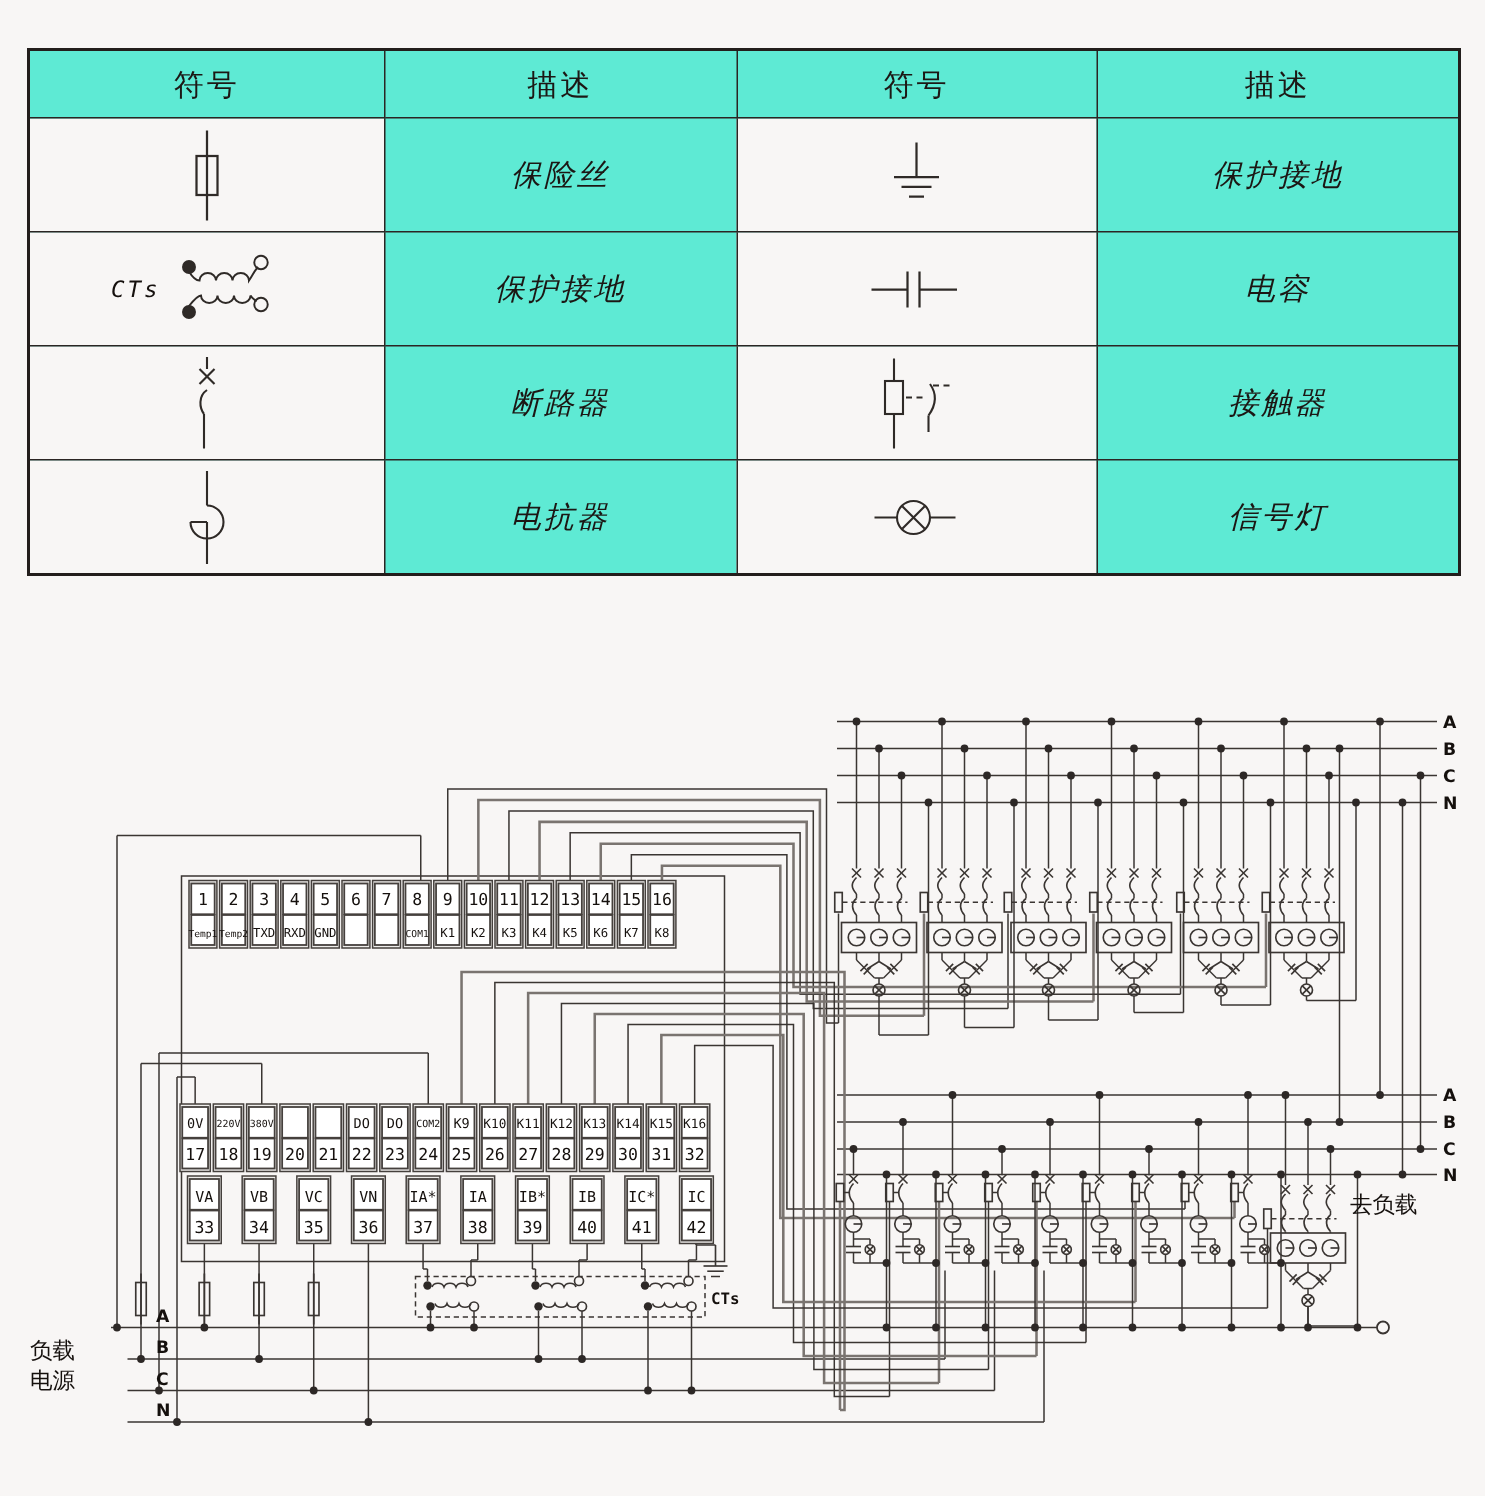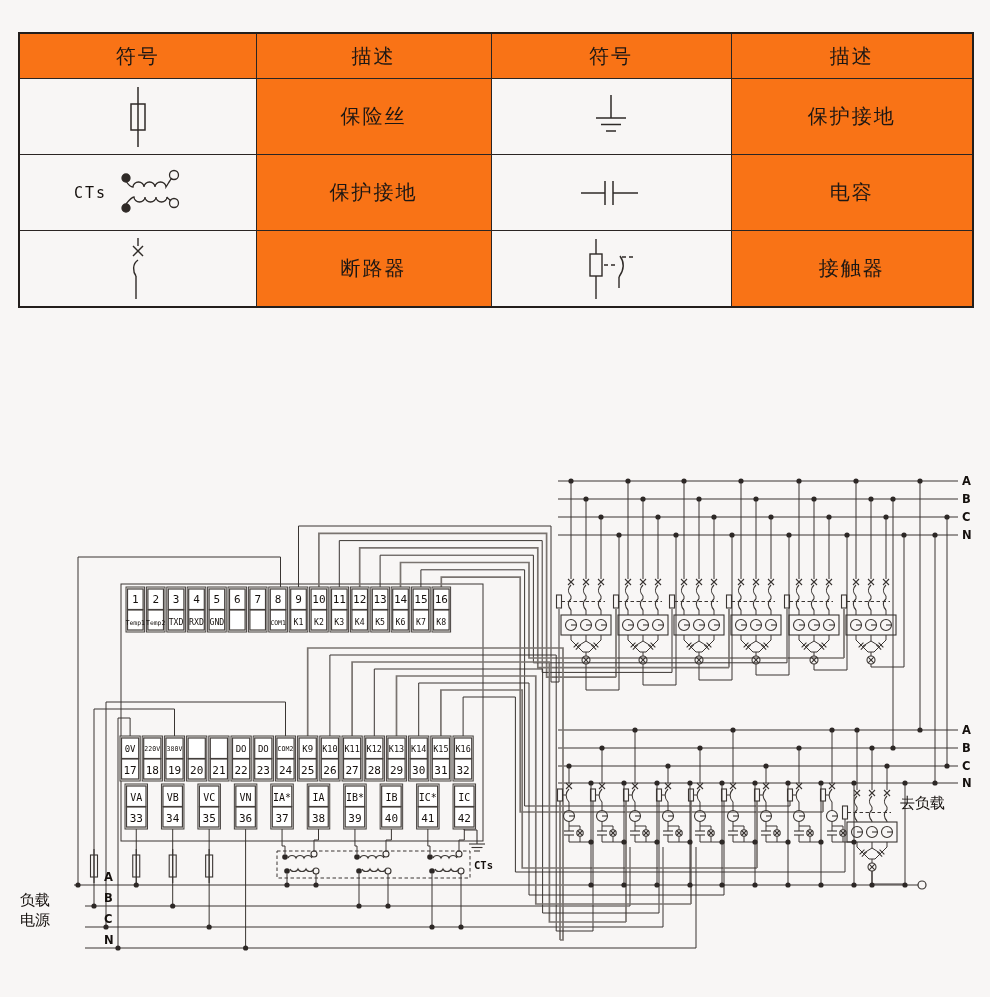--- a/index.html
+++ b/index.html
@@ -9,36 +9,36 @@
     font-family:"DejaVu Sans", sans-serif;
     color:#241f1c;
     position:relative;
     overflow:hidden;
   }
   
   .legend-wrap{position:absolute;left:18px;top:32px;width:954px;}
   table.legend{
     border-collapse:collapse;
     width:954px;
-    background:#f97316;
+    background:#5eead4;
     table-layout:fixed;
   }
   table.legend th, table.legend td{
     border:1.5px solid #2b2523;
     text-align:center;
     vertical-align:middle;
     font-weight:normal;
     font-size:20px;
     letter-spacing:2px;
     color:#1c1714;
     padding:0;
   }
   table.legend{border:2.5px solid #231e1c;}
   table.legend tr.hdr th{height:44px;font-size:20px;}
-  table.legend tr.row td{height:75px;}
+  table.legend tr.row td{height:75px;font-style:italic;}
   td.sym svg{display:block;margin:0 auto;}
   .sym{background:#f8f6f5;}
   
   #diagram{position:absolute;left:0;top:437px;}
   .w{stroke:#3a3532;stroke-width:1;fill:none;}
   .wl{stroke:#7a7470;stroke-width:1.7;fill:none;}
   .comp{stroke:#3a3532;stroke-width:1.1;fill:none;}
   .dash{stroke:#3a3532;stroke-width:1;fill:none;stroke-dasharray:3.5,2.5;}
   .tbox{stroke:#45403d;stroke-width:1.2;fill:#ffffff;}
   .touter{stroke:#45403d;stroke-width:1;fill:#efedeb;}
@@ -134,20 +134,45 @@
                 <rect x="16" y="18" width="12" height="22"></rect>
           <line x1="22" y1="40" x2="22" y2="63"></line>
           <line x1="30" y1="29" x2="42" y2="29" stroke-dasharray="4,3"></line>
           <path d="M 46 20 C 51 27 50 34 45 41"></path>
           <line x1="45" y1="41" x2="45" y2="52"></line>
           <line x1="48" y1="21" x2="62" y2="21" stroke-dasharray="4,3"></line>
         </g>
       </svg>
     </td>
     <td>接触器</td>
+  </tr>
+  <tr class="row">
+    <td class="sym">
+      <svg width="60" height="68" viewBox="0 0 60 68">
+        <g stroke="#2f2a27" stroke-width="1.4" fill="none">
+          <line x1="30" y1="3" x2="30" y2="26"></line>
+          <path d="M 30 26 A 11 11 0 1 1 19 37"></path>
+          <line x1="19" y1="37" x2="30" y2="37"></line>
+          <line x1="30" y1="37" x2="30" y2="65"></line>
+        </g>
+      </svg>
+    </td>
+    <td>电抗器</td>
+    <td class="sym">
+      <svg width="64" height="44" viewBox="0 0 64 44">
+        <g stroke="#2f2a27" stroke-width="1.4" fill="none">
+          <line x1="4" y1="22" x2="19" y2="22"></line>
+                <circle cx="30" cy="22" r="11"></circle>
+          <line x1="22.5" y1="14.5" x2="37.5" y2="29.5"></line>
+                <line x1="37.5" y1="14.5" x2="22.5" y2="29.5"></line>
+          <line x1="41" y1="22" x2="58" y2="22"></line>
+        </g>
+      </svg>
+    </td>
+    <td>信号灯</td>
   </tr>
 </tbody>
     </table>
 </div>
 
 <svg id="diagram" width="990" height="560" viewBox="0 437 990 560">
   <g id="gWires">
       <rect x="121" y="584" width="362" height="257" class="w"></rect>
       <line x1="558" y1="481" x2="958" y2="481" class="w"></line>
       <line x1="558" y1="499" x2="958" y2="499" class="w"></line>

